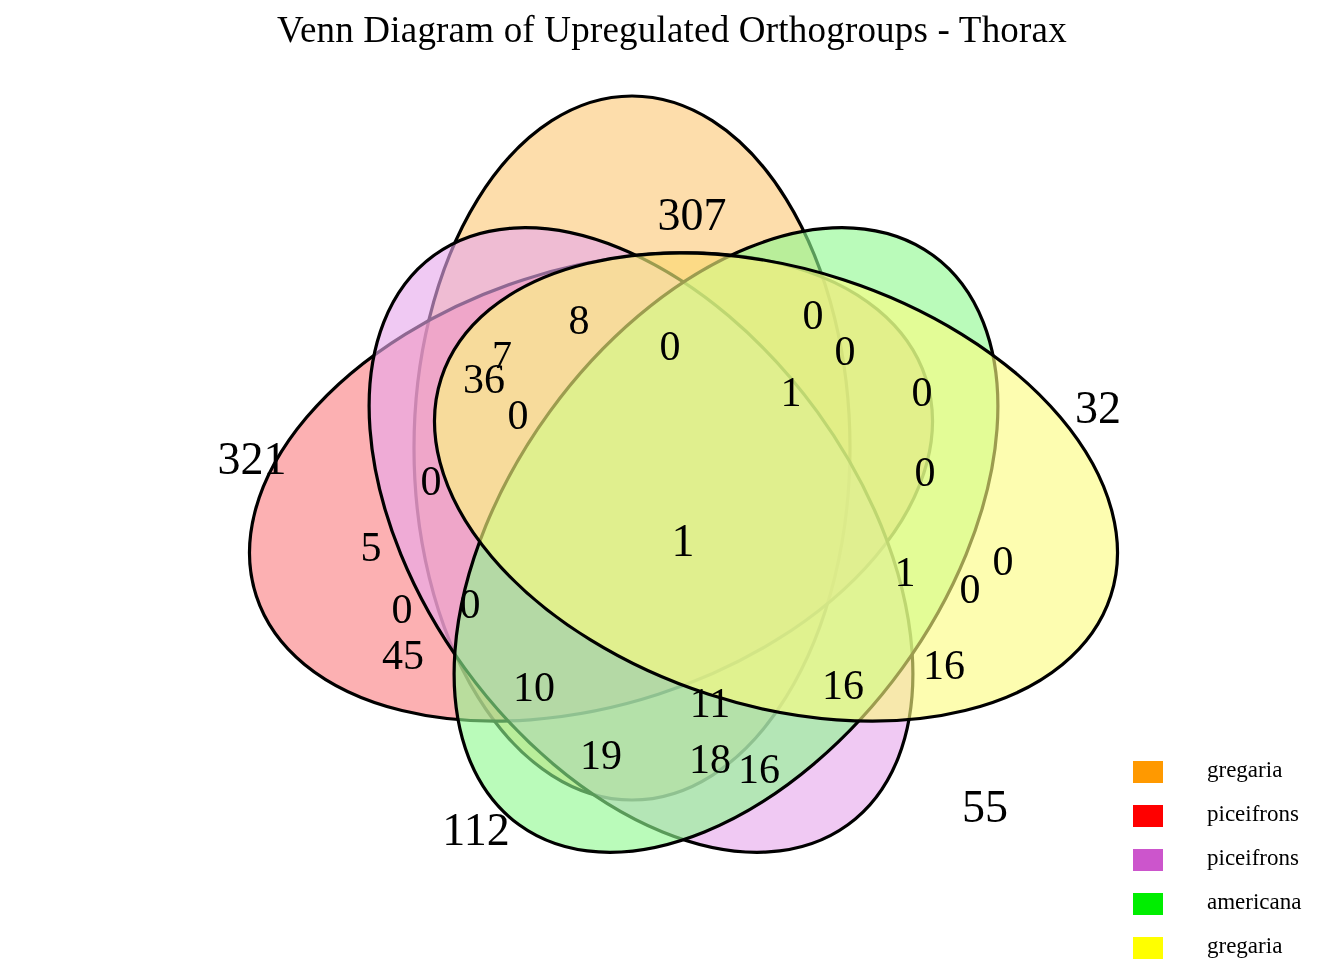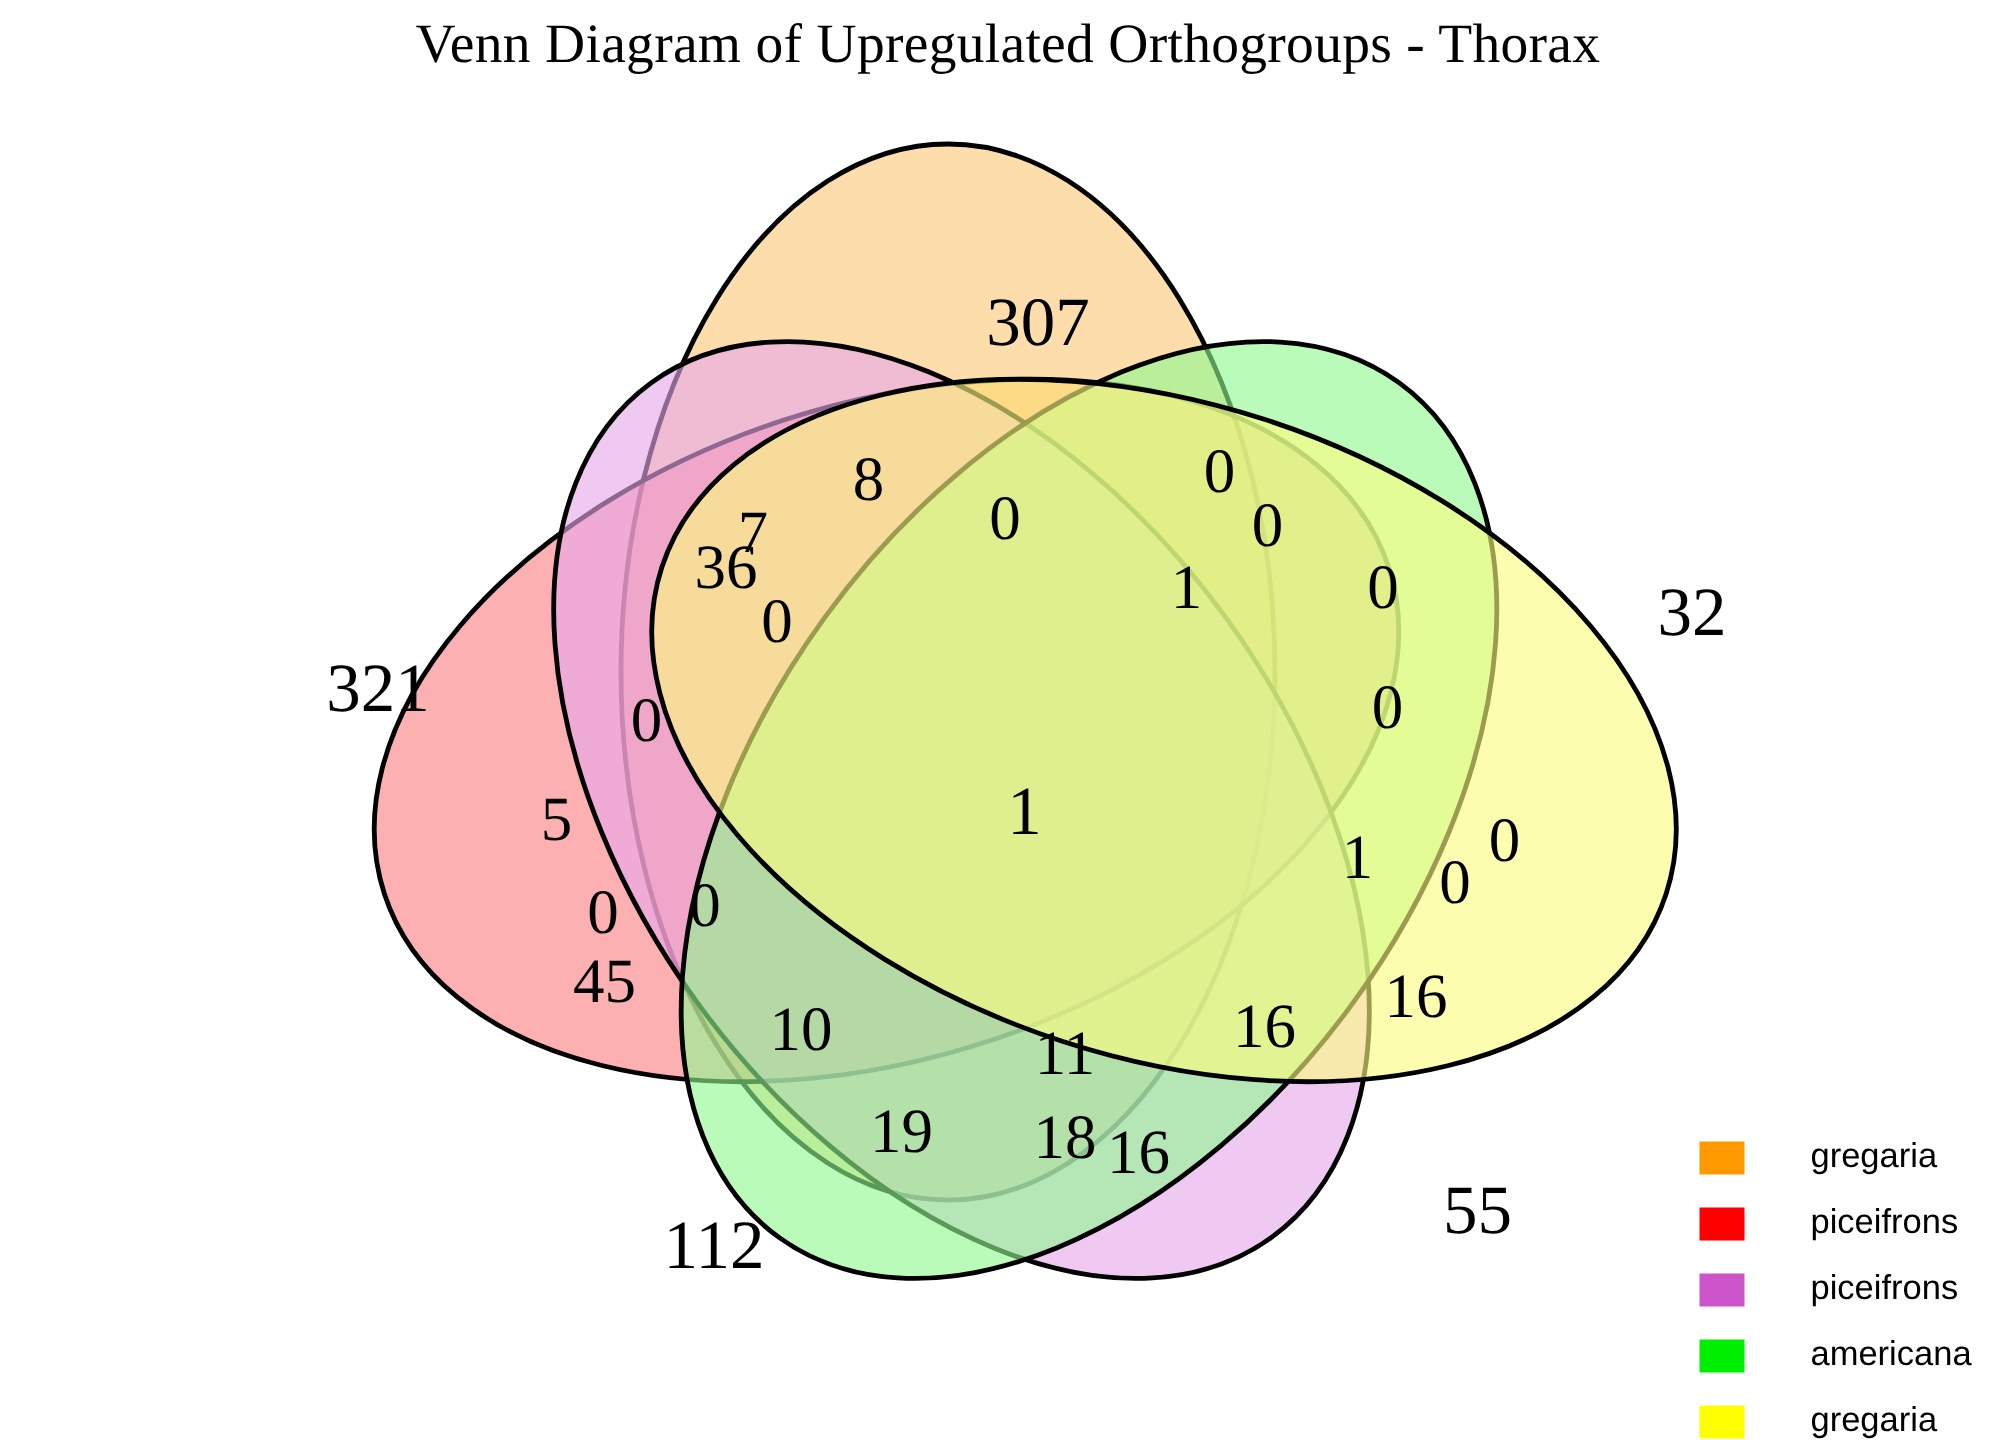--- a/index.html
+++ b/index.html
@@ -77,21 +77,21 @@
     position: absolute;
     left: 5px;
     top: 9px;
     width: 30px;
     height: 22px;
   }
   .legend-label {
     position: absolute;
     left: 79px;
     top: 5px;
-    font-family: Liberation Sans, sans-serif;
+    font-family: Liberation Serif, serif;
     font-size: 23px;
     color: #000000;
     white-space: nowrap;
   }
 </style>
 </head>
 <body>
 
 <div id="root">
 
@@ -109,21 +109,21 @@
 
         <ellipse class="venn-ellipse" cx="726" cy="540" rx="218" ry="352" transform="rotate(216 726 540)" fill="#90F890" fill-opacity="0.62"></ellipse>
 
         <ellipse class="venn-ellipse" cx="776" cy="487" rx="218" ry="352" transform="rotate(288 776 487)" fill="#FCFC80" fill-opacity="0.62"></ellipse>
       </g>
     </svg>
   </div>
 
   <div class="count big" style="left:660px;  top:215px;margin-left:32px;">307</div>
   <div class="count big" style="left:252px;  top:459px;text-align:center;">321</div>
-  <div class="count big" style="left:1128px; top:408px;">32</div>
+  <div class="count big" style="left:1098px; top:408px;">32</div>
   <div class="count big" style="left:476px;  top:830px;">112</div>
   <div class="count big" style="left:985px;  top:807px;">55</div>
 
   <div class="count mid" style="left:579px;  top:320px;">8</div>
   <div class="count mid" style="left:670px;  top:346px;">0</div>
   <div class="count mid" style="left:813px;  top:315px;">0</div>
   <div class="count mid" style="left:436px;  top:379px;margin-left:48px;">36</div>
   <div class="count small" style="left:502px;  top:355px;">7</div>
   <div class="count mid" style="left:518px;  top:415px;">0</div>
   <div class="count mid" style="left:791px;  top:392px;">1</div>

